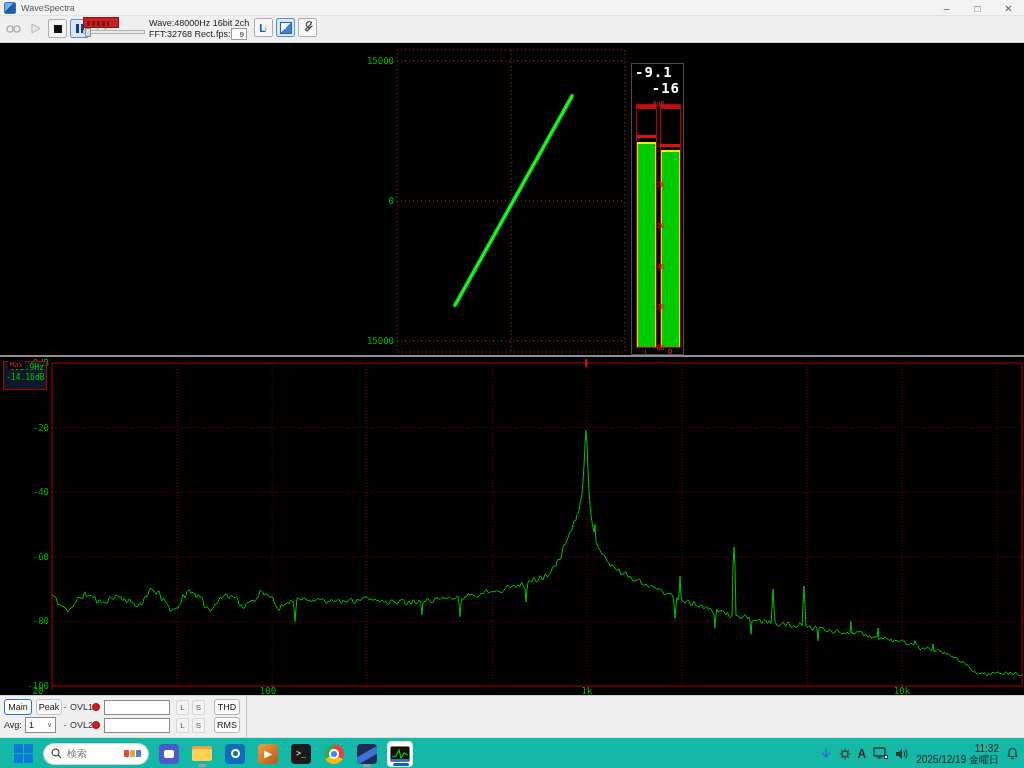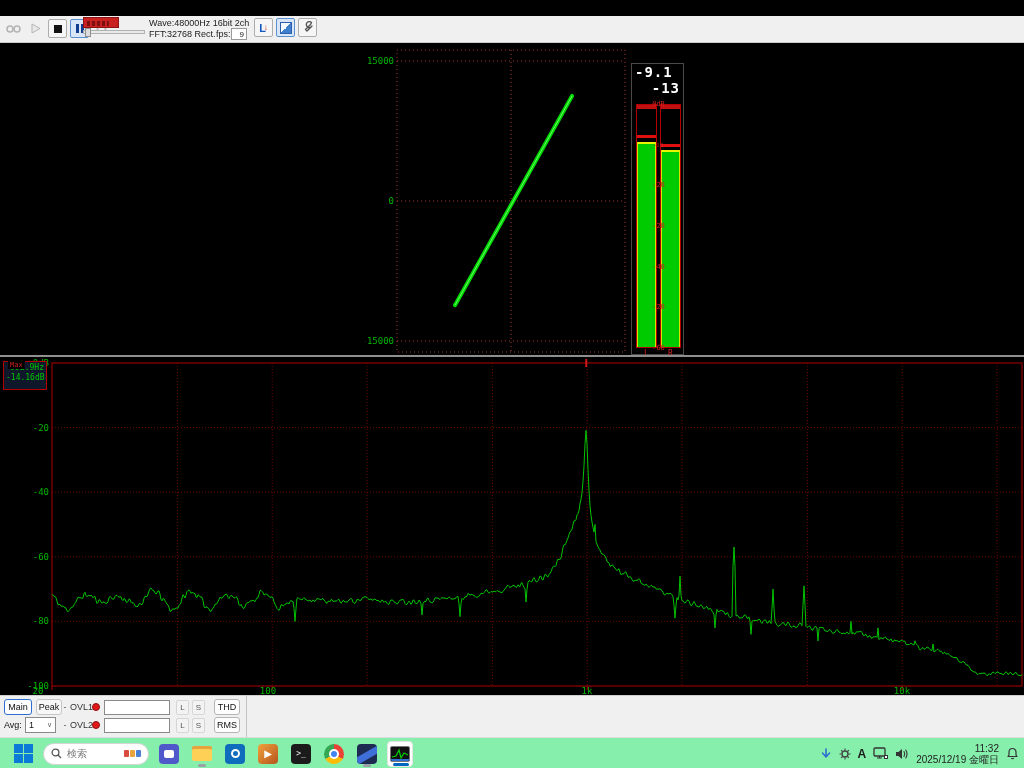--- a/index.html
+++ b/index.html
@@ -77,21 +77,21 @@
   .cdash { position:absolute; left:62px; top:3px; width:6px; font-size:9px; color:#555; text-align:center; }
   .covl { position:absolute; left:70px; top:3px; font-size:9px; color:#333; }
   .led { position:absolute; left:92px; top:4px; width:8px; height:8px; border-radius:50%; background:#e11818; border:1px solid #8f1010; }
   .cinp { position:absolute; left:104px; top:1px; width:66px; height:15px; background:#fff; border:1px solid #8a8a8a; }
   .cls { position:absolute; top:1px; width:13px; height:15px; display:flex; align-items:center; justify-content:center; font-size:8px; color:#555; background:#f3f3f3; border:1px solid #d6d6d6; border-radius:2px; }
   .ls-l { left:176px; } .ls-s { left:192px; }
   .cbig { position:absolute; left:214px; width:26px; }
   #cdivider { position:absolute; left:246px; top:0; width:1px; height:42px; background:#c4c4c4; }
 
   
-  #taskbar { position:absolute; left:0; top:737px; width:1024px; height:31px; background:#86efac; border-top:1px solid #d9dce1; }
+  #taskbar { position:absolute; left:0; top:737px; width:1024px; height:31px; background:#14b8a6; border-top:1px solid #d9dce1; }
   #tb-apps { position:absolute; left:10px; top:2px; height:27px; display:flex; align-items:center; gap:7px; }
   .slot { position:relative; width:26px; height:26px; display:flex; align-items:center; justify-content:center; border-radius:4px; }
   .slot.running::after { content:""; position:absolute; bottom:0; left:9px; width:8px; height:3px; border-radius:2px; background:#9aa0a6; }
   .slot.active { background:#fff; border:1px solid #e4e4e4; }
   .slot.active::after { content:""; position:absolute; bottom:0; left:5px; width:16px; height:3px; border-radius:2px; background:#0067c0; }
   #start-grid { display:grid; grid-template-columns:9px 9px; grid-template-rows:9px 9px; gap:1px; }
   #start-grid i { background:#0c7bd8; display:block; }
   #search-pill { width:106px; height:22px; border-radius:11px; background:#fff; border:1px solid #d4d4d4; display:flex; align-items:center; padding:0 7px; gap:5px; }
   #search-pill input { border:none; outline:none; width:52px; font-size:10px; color:#444; background:transparent; font-family:"Liberation Sans",sans-serif; }
   .doodle { display:flex; gap:1px; }
@@ -114,20 +114,29 @@
   #tray { position:absolute; right:2px; top:0; height:31px; display:flex; align-items:center; gap:7px; padding-right:3px; }
   .trayic { display:flex; align-items:center; justify-content:center; }
   #ime-a { font-size:12px; font-weight:bold; color:#1a1a1a; }
   #clock { text-align:right; font-size:10px; color:#222; line-height:11px; }
 </style>
 </head>
 <body>
 
 <div id="screen">
 
+  <div id="titlebar">
+    <div id="app-icon"></div>
+    <div id="win-title">WaveSpectra</div>
+    <div id="winbtns">
+      <div class="winbtn">–</div>
+      <div class="winbtn">□</div>
+      <div class="winbtn">✕</div>
+    </div>
+  </div>
 
   <div id="toolbar">
     <div id="tb-left">
       <div class="tbtn">
         <span>
           <svg width="15" height="10" viewBox="0 0 15 10">
               <circle cx="4" cy="5" r="3" fill="none" stroke="#b4b4b4" stroke-width="1.6"></circle>
               <circle cx="11" cy="5" r="3" fill="none" stroke="#b4b4b4" stroke-width="1.6"></circle>
               <path d="M7 5h1" stroke="#b4b4b4"></path>
             </svg>
@@ -193,21 +202,21 @@
         <line x1="32" y1="158" x2="260" y2="158" stroke="#a83030" stroke-width="1" stroke-dasharray="1 3"></line>
         <text x="29" y="161" text-anchor="end" class="glab">0</text>
         <line x1="32" y1="298" x2="260" y2="298" stroke="#a83030" stroke-width="1" stroke-dasharray="1 3"></line>
         <text x="29" y="301" text-anchor="end" class="glab">-15000</text>
         <line x1="146" y1="7" x2="146" y2="309" stroke="#a83030" stroke-width="1" stroke-dasharray="1 3"></line>
         <line x1="89.988" y1="262.15999999999997" x2="207.028" y2="52.906666666666666" stroke="#00dc00" stroke-width="4" stroke-linecap="round"></line>
         <line x1="89.988" y1="262.15999999999997" x2="207.028" y2="52.906666666666666" stroke="#aaffaa" stroke-width="1" opacity="0.6"></line>
       </svg>
     <div id="meter">
       <div class="mval" id="mval-l">-9.1</div>
-      <div class="mval" id="mval-r">-13</div>
+      <div class="mval" id="mval-r">-16</div>
       <div class="mframe" id="frame-l">
           <div class="mred" style="left: 0px; right: 0px; top: 0px;"></div>
           <div class="mfill" style="inset: 37px 0px 0px;"></div>
           <div class="mpeak" style="left: 0px; right: 0px; top: 30px;"></div>
         </div>
       <div class="mframe" id="frame-r">
           <div class="mred" style="left: 0px; right: 0px; top: 0px;"></div>
           <div class="mfill" style="inset: 45px 0px 0px;"></div>
           <div class="mpeak" style="left: 0px; right: 0px; top: 39px;"></div>
         </div>

